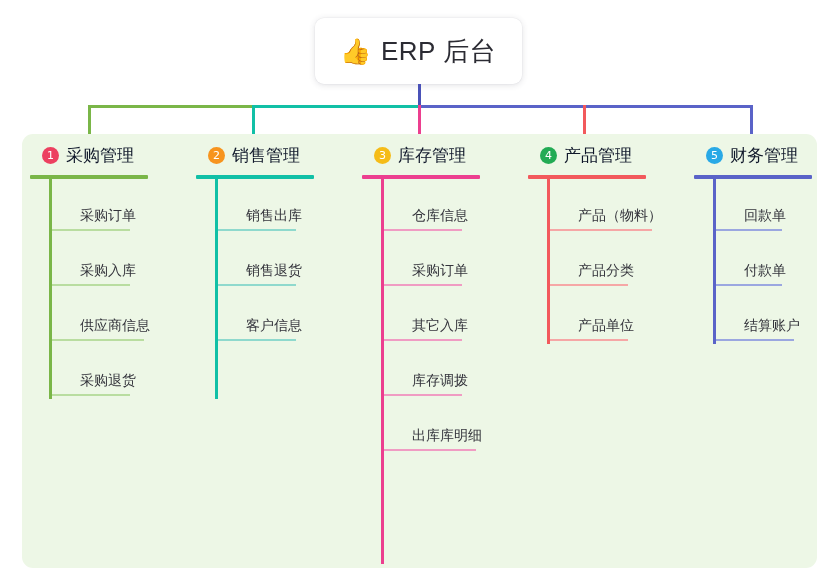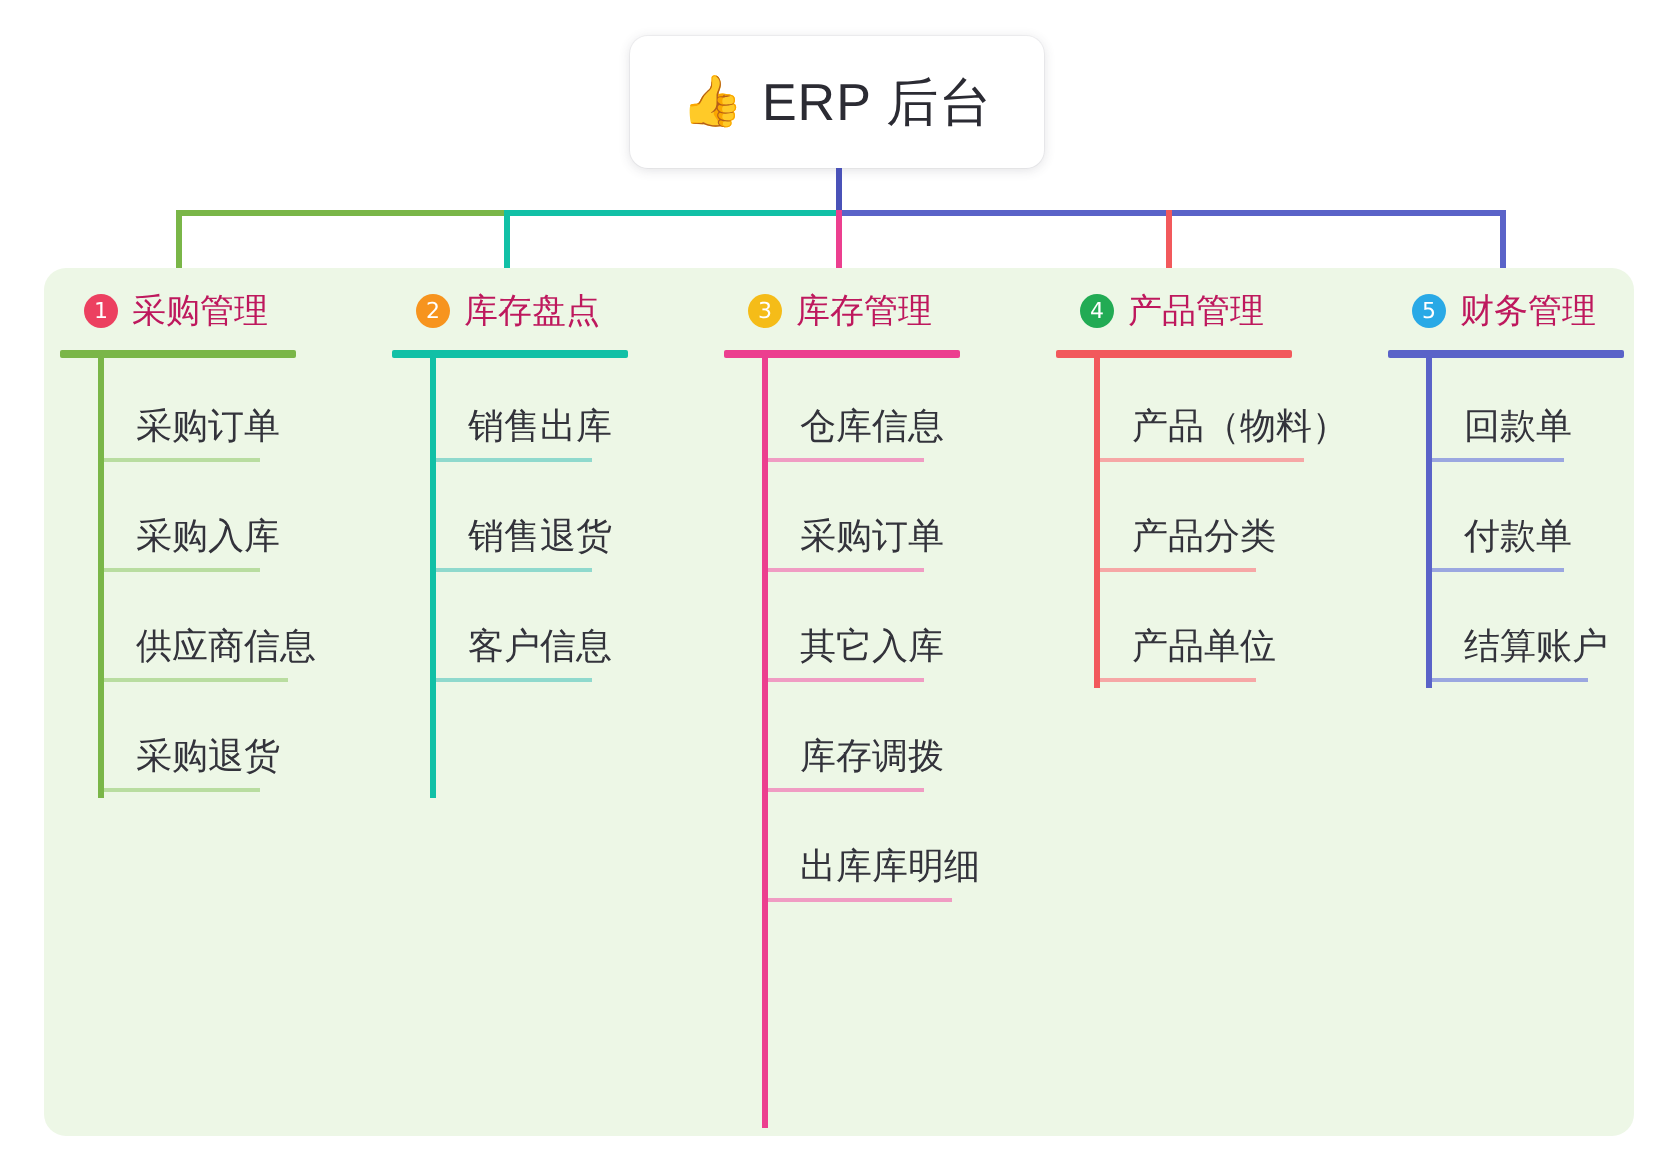--- a/index.html
+++ b/index.html
@@ -81,21 +81,21 @@
     color: #ffffff;
     font-size: 11px;
     line-height: 17px;
     text-align: center;
     margin-right: 7px;
     flex: none;
     font-family: "DejaVu Sans", sans-serif;
   }
   .branch-title {
     font-size: 17px;
-    color: #be185d;
+    color: #0f172a;
   }
   .branch-rule {
     height: 4px;
     margin-top: 8px;
     border-radius: 1px;
   }
   .branch-body {
     position: relative;
     margin-top: 0;
     padding-left: 22px;
@@ -105,23 +105,23 @@
     left: 19px;
     top: 0;
     width: 3px;
   }
   .leaf {
     position: relative;
     height: 55px;
   }
   .leaf-label {
     position: absolute;
-    left: 16px;
+    left: 28px;
     bottom: 9px;
-    font-size: 18px;
+    font-size: 14px;
     color: #33333b;
     white-space: nowrap;
   }
   .leaf-rule {
     position: absolute;
     left: 0;
     bottom: 3px;
     height: 2px;
   }
 </style>
@@ -168,21 +168,21 @@
         </div>
         <div class="leaf">
           <span class="leaf-label">采购退货</span>
           <div class="leaf-rule" style="width: 78px; background: rgb(185, 221, 160);"></div>
         </div>
       </div>
     </div>
     <div class="branch-col" style="left: 174px; width: 160px;">
       <div class="branch-head">
         <span class="branch-badge" style="background: rgb(247, 148, 30);">2</span>
-        <span class="branch-title">库存盘点</span>
+        <span class="branch-title">销售管理</span>
       </div>
       <div class="branch-rule" style="width: 118px; background: rgb(17, 192, 166);"></div>
       <div class="branch-body">
         <div class="branch-spine" style="height: 220px; background: rgb(17, 192, 166);"></div>
         <div class="leaf">
           <span class="leaf-label">销售出库</span>
           <div class="leaf-rule" style="width: 78px; background: rgb(143, 217, 205);"></div>
         </div>
         <div class="leaf">
           <span class="leaf-label">销售退货</span>

